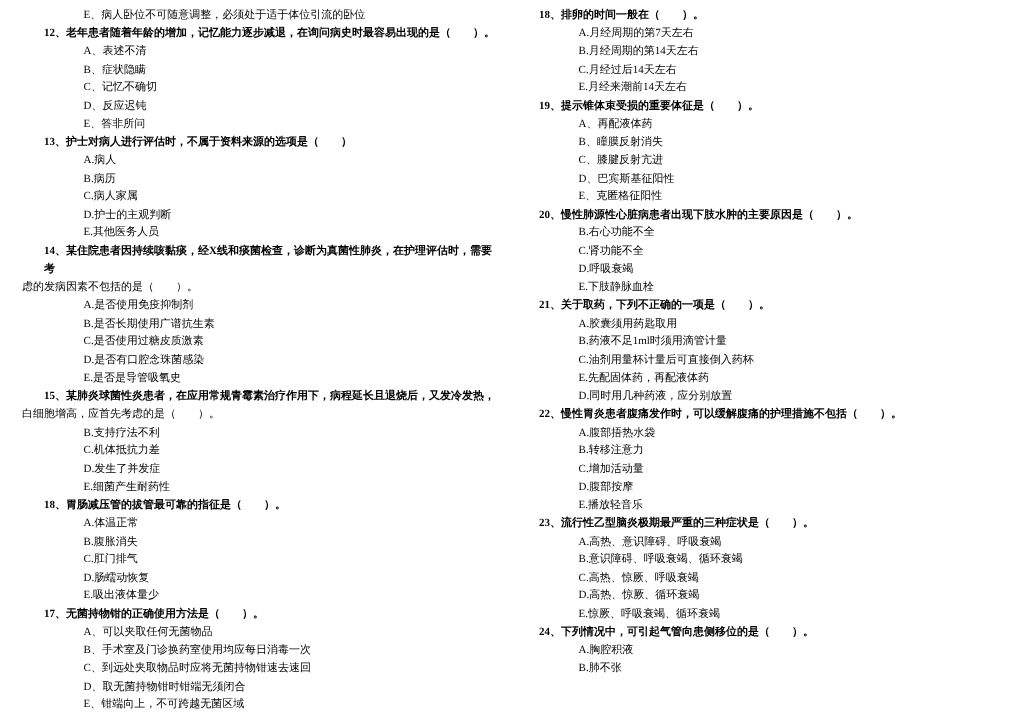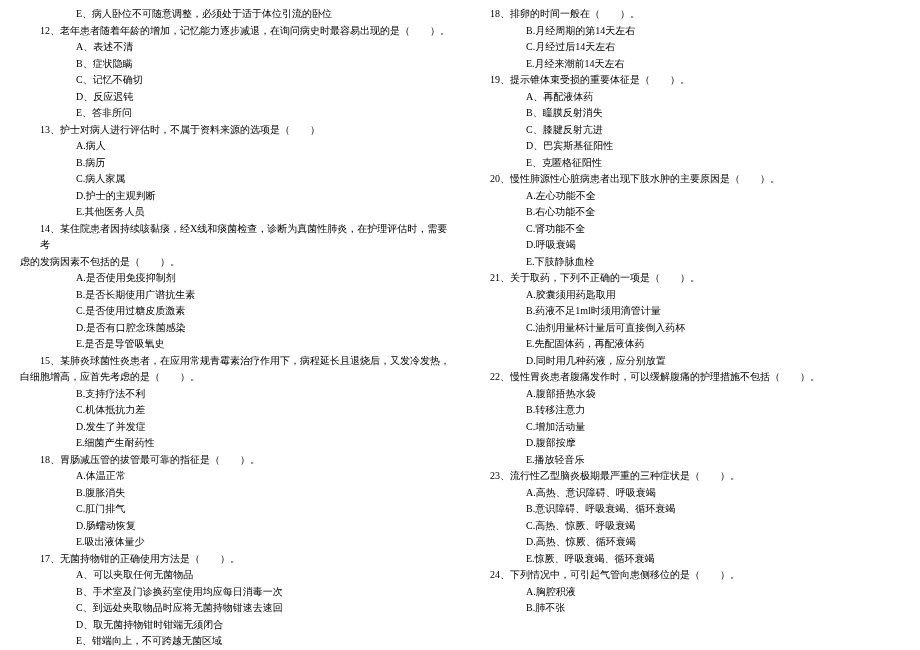--- a/index.html
+++ b/index.html
@@ -20,20 +20,21 @@
   }
   .col {
     flex: 1;
     line-height: 1.65;
   }
   .option {
     padding-left: 56px;
   }
   .question {
     padding-left: 20px;
+    font-weight: bold;
   }
   .continuation {
     padding-left: 0;
   }
 </style>
 </head>
 <body>
 
 <div class="page">
   <div class="col" id="left-col">
@@ -71,31 +72,31 @@
       <div class="option">E.吸出液体量少</div>
       <div class="question">17、无菌持物钳的正确使用方法是（　　）。</div>
       <div class="option">A、可以夹取任何无菌物品</div>
       <div class="option">B、手术室及门诊换药室使用均应每日消毒一次</div>
       <div class="option">C、到远处夹取物品时应将无菌持物钳速去速回</div>
       <div class="option">D、取无菌持物钳时钳端无须闭合</div>
       <div class="option">E、钳端向上，不可跨越无菌区域</div>
     </div>
   <div class="col" id="right-col">
       <div class="question">18、排卵的时间一般在（　　）。</div>
+      <div class="option">A.月经周期的第7天左右</div>
       <div class="option">B.月经周期的第14天左右</div>
       <div class="option">C.月经过后14天左右</div>
       <div class="option">E.月经来潮前14天左右</div>
       <div class="question">19、提示锥体束受损的重要体征是（　　）。</div>
       <div class="option">A、再配液体药</div>
       <div class="option">B、瞳膜反射消失</div>
       <div class="option">C、膝腱反射亢进</div>
       <div class="option">D、巴宾斯基征阳性</div>
       <div class="option">E、克匿格征阳性</div>
       <div class="question">20、慢性肺源性心脏病患者出现下肢水肿的主要原因是（　　）。</div>
-      <div class="option">A.左心功能不全</div>
       <div class="option">B.右心功能不全</div>
       <div class="option">C.肾功能不全</div>
       <div class="option">D.呼吸衰竭</div>
       <div class="option">E.下肢静脉血栓</div>
       <div class="question">21、关于取药，下列不正确的一项是（　　）。</div>
       <div class="option">A.胶囊须用药匙取用</div>
       <div class="option">B.药液不足1ml时须用滴管计量</div>
       <div class="option">C.油剂用量杯计量后可直接倒入药杯</div>
       <div class="option">E.先配固体药，再配液体药</div>
       <div class="option">D.同时用几种药液，应分别放置</div>

